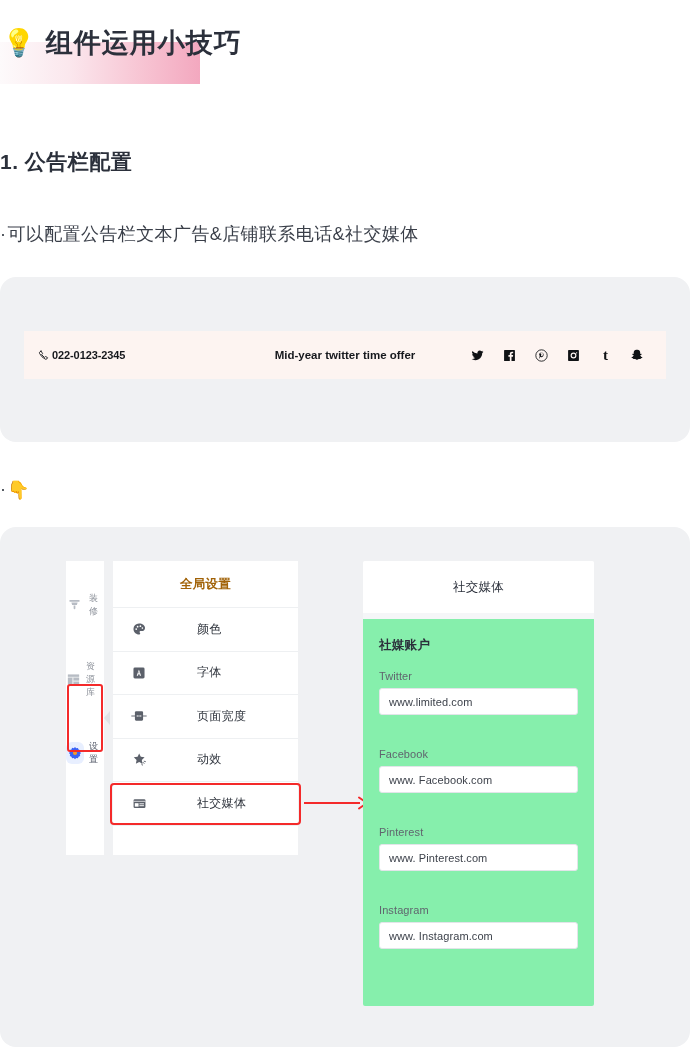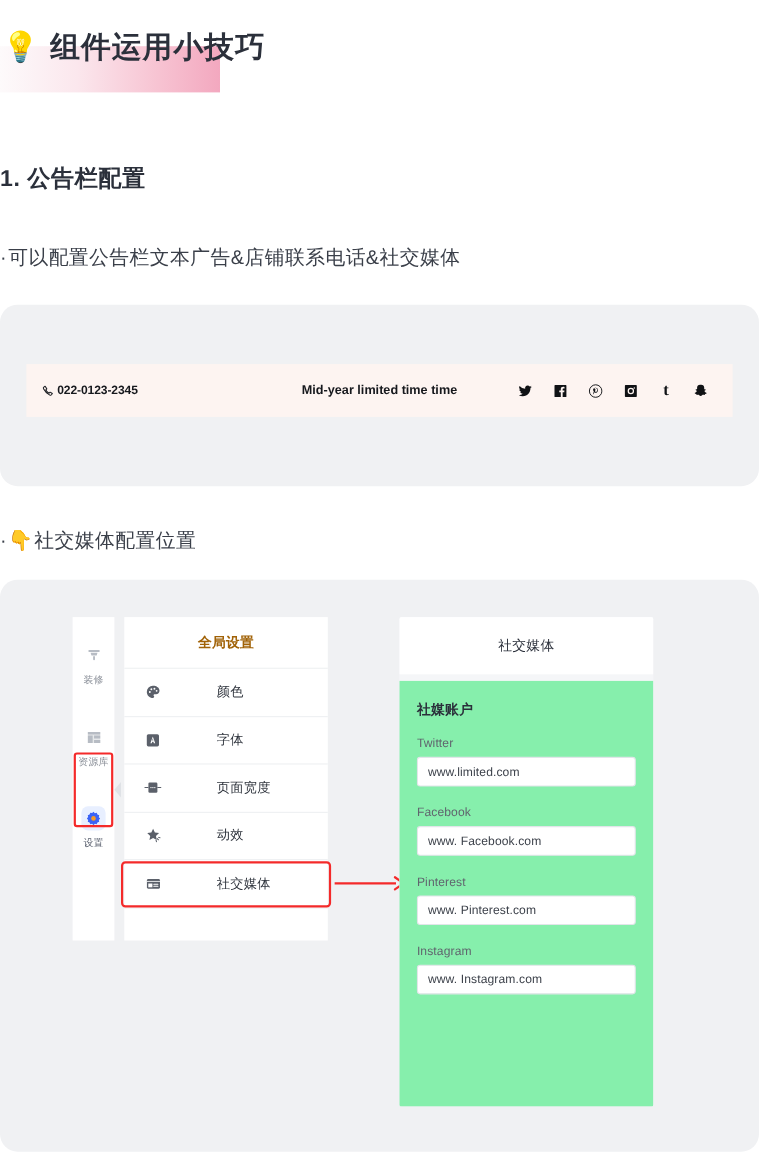--- a/index.html
+++ b/index.html
@@ -180,25 +180,23 @@
     background: #ffffff;
     display: flex;
     flex-direction: column;
     align-items: center;
   }
   .rail-item {
     width: 38px;
     height: 60px;
     margin-top: 14px;
     display: flex;
-    flex-direction: column;
     align-items: center;
     justify-content: center;
     gap: 5px;
-    text-align: center;
   }
   .rail-item .r-ico {
     width: 22px;
     height: 22px;
     display: flex;
     align-items: center;
     justify-content: center;
     color: #b7bcc4;
   }
   .rail-item .r-lab {
@@ -323,21 +321,21 @@
     padding: 18px 16px 0 16px;
     box-sizing: border-box;
   }
   .panel-section-title {
     font-size: 12.5px;
     font-weight: 700;
     color: #2b303b;
     letter-spacing: 0.3px;
     margin-bottom: 16px;
   }
-  .field { margin-bottom: 18px; }
+  .field { margin-bottom: 33px; }
   .field .f-lab {
     font-size: 11px;
     color: #60656e;
     margin-bottom: 6px;
     letter-spacing: 0.1px;
   }
   .field .f-inp {
     height: 27px;
     border: 1px solid #e2e5e9;
     border-radius: 3px;
@@ -372,21 +370,21 @@
 <div class="announce-bar">
   <div class="announce-phone">
     <span>
       <svg width="11" height="11" viewBox="0 0 24 24" fill="none" stroke="#16181d" stroke-width="2" stroke-linecap="round" stroke-linejoin="round">
         <path d="M6.6 2.5 4 4.2c-1 .8-1.2 2.2-.6 3.3a28 28 0 0 0 12.5 12.5c1.1.6 2.5.4 3.3-.6l1.7-2.6-4.4-2.6-2 2a20 20 0 0 1-6.5-6.5l2-2-3.4-5.2z"></path>
       </svg>
     </span>
     <span>022-0123-2345</span>
   </div>
 
-  <div class="announce-msg">Mid-year limited time time</div>
+  <div class="announce-msg">Mid-year twitter time offer</div>
 
   <div class="announce-socials">
     <span class="sicon">
       <svg width="13" height="13" viewBox="0 0 24 24" fill="#101215">
         <path d="M23 4.9a9 9 0 0 1-2.6.7 4.5 4.5 0 0 0 2-2.5 9 9 0 0 1-2.9 1.1 4.5 4.5 0 0 0-7.7 4.1A12.8 12.8 0 0 1 2.5 3.6a4.5 4.5 0 0 0 1.4 6 4.4 4.4 0 0 1-2-.6v.1a4.5 4.5 0 0 0 3.6 4.4 4.5 4.5 0 0 1-2 .1 4.5 4.5 0 0 0 4.2 3.1A9 9 0 0 1 1 18.6a12.7 12.7 0 0 0 6.9 2c8.3 0 12.8-6.9 12.8-12.8v-.6A9 9 0 0 0 23 4.9z"></path>
       </svg>
     </span>
     <span class="sicon">
       <svg width="13" height="13" viewBox="0 0 24 24" fill="#101215">
         <path d="M21 2H3a1 1 0 0 0-1 1v18a1 1 0 0 0 1 1h9.6v-7.8h-2.6v-3h2.6V8.9c0-2.6 1.6-4 3.9-4 1.1 0 2 .1 2.3.1v2.7h-1.6c-1.2 0-1.5.6-1.5 1.5v1.9h3l-.4 3h-2.6V22H21a1 1 0 0 0 1-1V3a1 1 0 0 0-1-1z"></path>
@@ -410,21 +408,20 @@
       <svg width="13" height="13" viewBox="0 0 24 24" fill="#101215">
         <path d="M12 1.6c3 0 5 2.2 5 5 0 .9-.1 1.8-.1 2.3.3.2.8.2 1.3 0 .6-.2 1.2.2 1.3.7.1.6-.3 1-1 1.3l-1 .4c-.2.1-.3.3-.2.5.5 1.3 1.7 2.6 3.2 3 .5.2.6.6.5.9-.2.6-1.3 1-2.5 1.2-.2 0-.3.2-.3.4-.1.4-.2.8-.3 1-.1.3-.4.4-.8.3-.5-.1-1-.2-1.7-.2-.9 0-1.4.2-2 .7-.7.5-1.4 1-2.4 1s-1.7-.5-2.4-1c-.6-.5-1.1-.7-2-.7-.7 0-1.2.1-1.7.2-.4.1-.7 0-.8-.3-.1-.2-.2-.6-.3-1 0-.2-.1-.4-.3-.4-1.2-.2-2.3-.6-2.5-1.2-.1-.3 0-.7.5-.9 1.5-.4 2.7-1.7 3.2-3 .1-.2 0-.4-.2-.5l-1-.4c-.7-.3-1.1-.7-1-1.3.1-.5.7-.9 1.3-.7.5.2 1 .2 1.3 0 0-.5-.1-1.4-.1-2.3 0-2.8 2-5 5-5z"></path>
       </svg>
     </span>
   </div>
 </div>
 
 <div class="bullet" id="bullet-2">
   <span class="dot">·</span>
   <span class="hand">👇</span>
-  <span>社交媒体配置位置</span>
 </div>
 
 <div class="preview-card" id="settings-card"></div>
 
 <div class="shot">
 
   <div class="rail">
 
     <div class="rail-item">
       <span class="r-ico">

